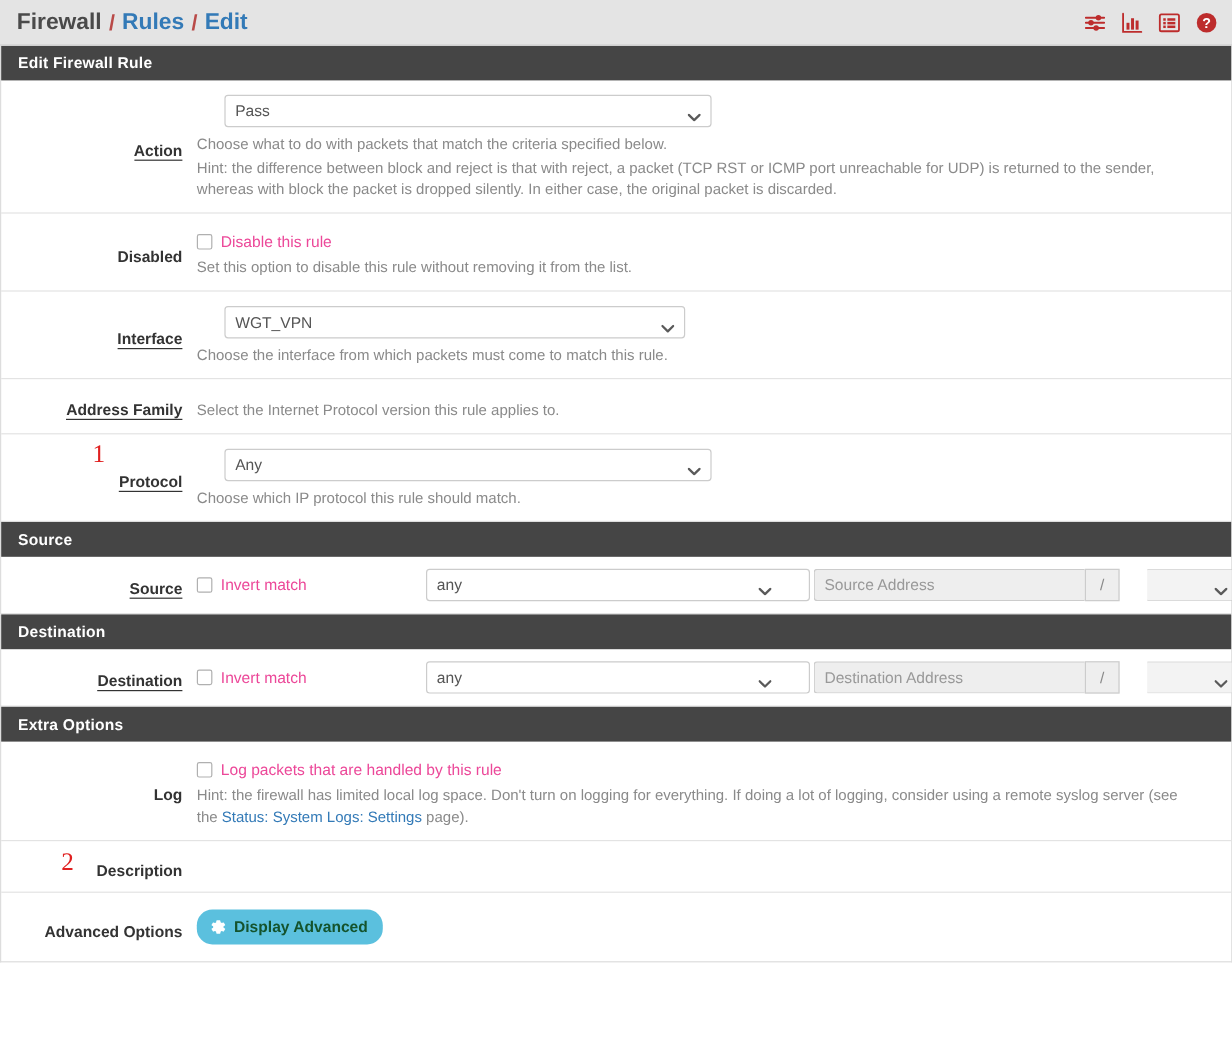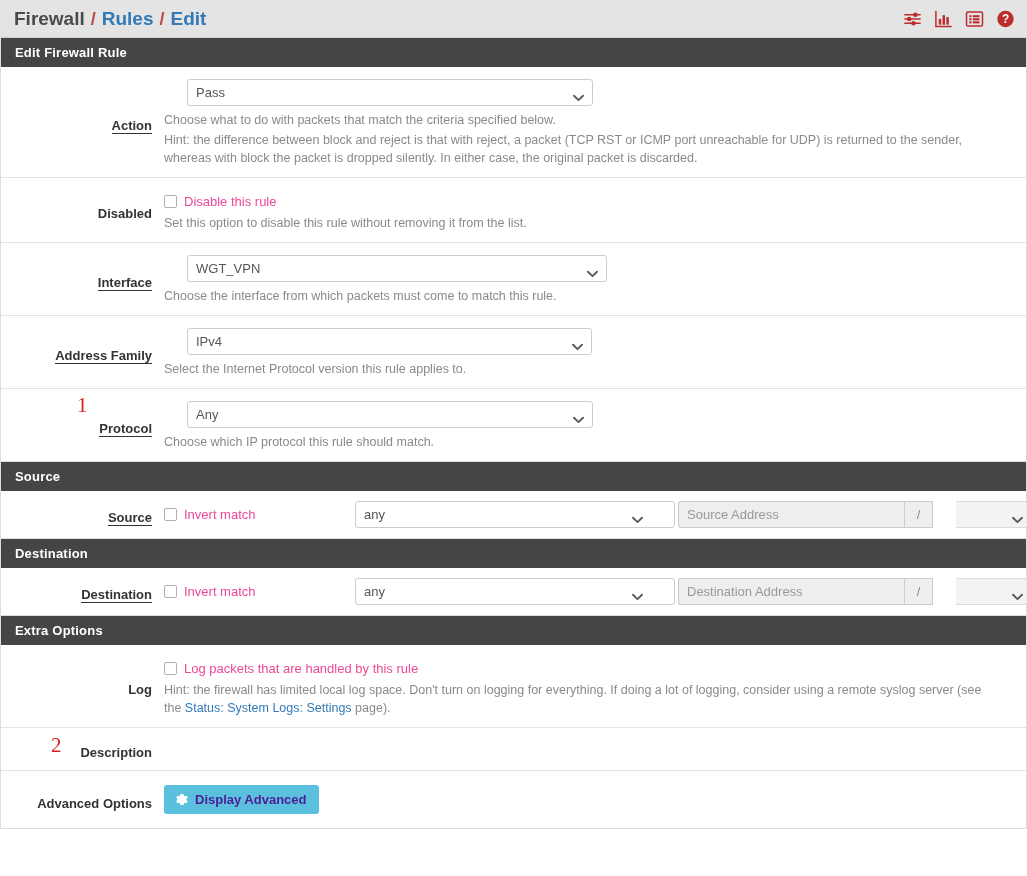--- a/index.html
+++ b/index.html
@@ -172,24 +172,24 @@
   .addr-group .msk { position: relative; }
   .addr-group select.msk-sel {
     width: 76px;
     border-top-left-radius: 0; border-bottom-left-radius: 0;
     border-left: none;
   }
 
   
   .btn {
     display: inline-flex; align-items: center; gap: 6px;
-    border: none; border-radius: 3px;
+    border: none; border-radius: 13px;
     font-family: "Liberation Sans", sans-serif;
     font-size: 13px; font-weight: bold;
-    color: #4c1d95;
+    color: #14532d;
     cursor: pointer;
     padding: 7px 12px 7px 10px;
     line-height: 15px;
   }
   .btn-info { background: #5bc0de; }
   .btn svg { display: block; }
 </style>
 </head>
 <body>
 
@@ -281,48 +281,38 @@
         <div class="help-block">Set this option to disable this rule without removing it from the list.</div>
       </div>
     </div>
 
     <div class="form-row">
       <div class="label-col">
         <span class="lbl helptip">Interface</span>
       </div>
       <div class="field-col">
         <span class="select-wrap">
-          <select class="fc" style="width:420px">
+          <select class="fc" style="width:384px">
             <option>WGT_VPN</option>
           </select>
           <span class="chev">
             <svg viewBox="0 0 11 7" width="11" height="7">
                 <path d="M1 1.2 L5.5 5.6 L10 1.2" fill="none" stroke="#5a5a5a" stroke-width="1.9" stroke-linecap="round" stroke-linejoin="round"></path>
               </svg>
           </span>
         </span>
         <div class="help-block">Choose the interface from which packets must come to match this rule.</div>
       </div>
     </div>
 
     <div class="form-row">
       <div class="label-col">
         <span class="lbl helptip">Address Family</span>
       </div>
       <div class="field-col">
-        <span class="select-wrap">
-          <select class="fc" style="width:405px">
-            <option>IPv4</option>
-          </select>
-          <span class="chev">
-            <svg viewBox="0 0 11 7" width="11" height="7">
-                <path d="M1 1.2 L5.5 5.6 L10 1.2" fill="none" stroke="#5a5a5a" stroke-width="1.9" stroke-linecap="round" stroke-linejoin="round"></path>
-              </svg>
-          </span>
-        </span>
         <div class="help-block">Select the Internet Protocol version this rule applies to.</div>
       </div>
     </div>
 
     <div class="form-row">
       <span class="marker" style="left:76px; top:5px">1</span>
       <div class="label-col">
         <span class="lbl helptip">Protocol</span>
       </div>
       <div class="field-col">

